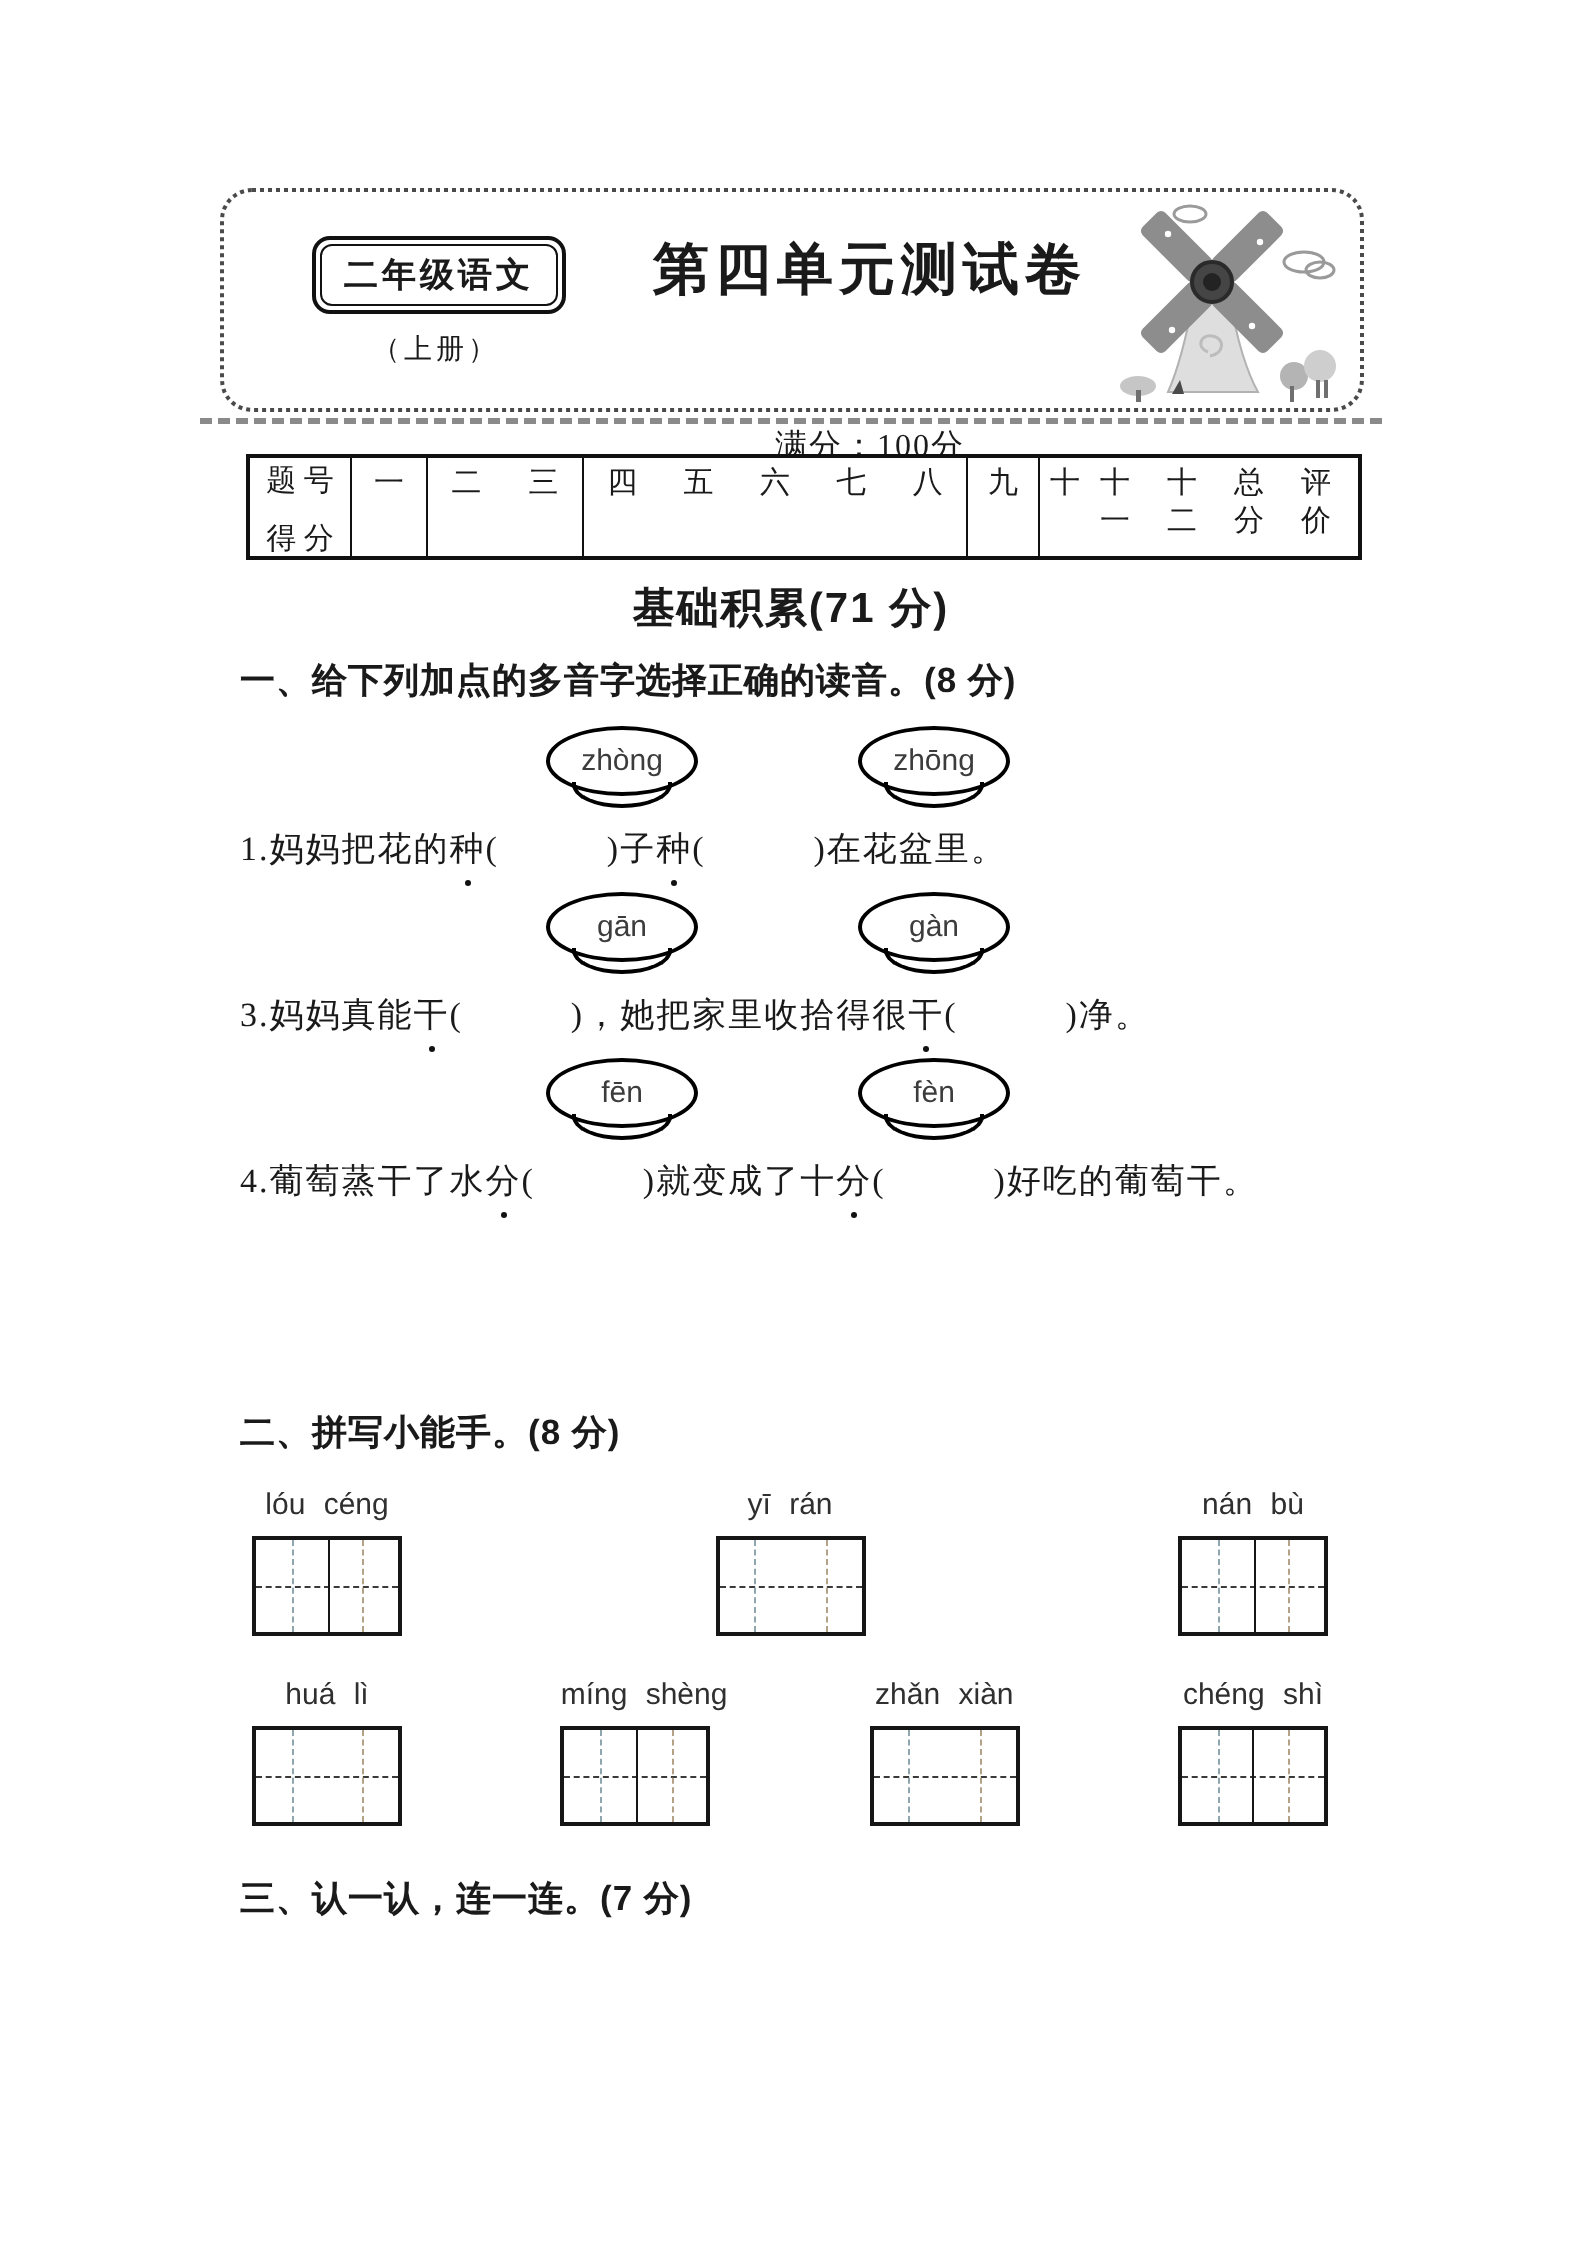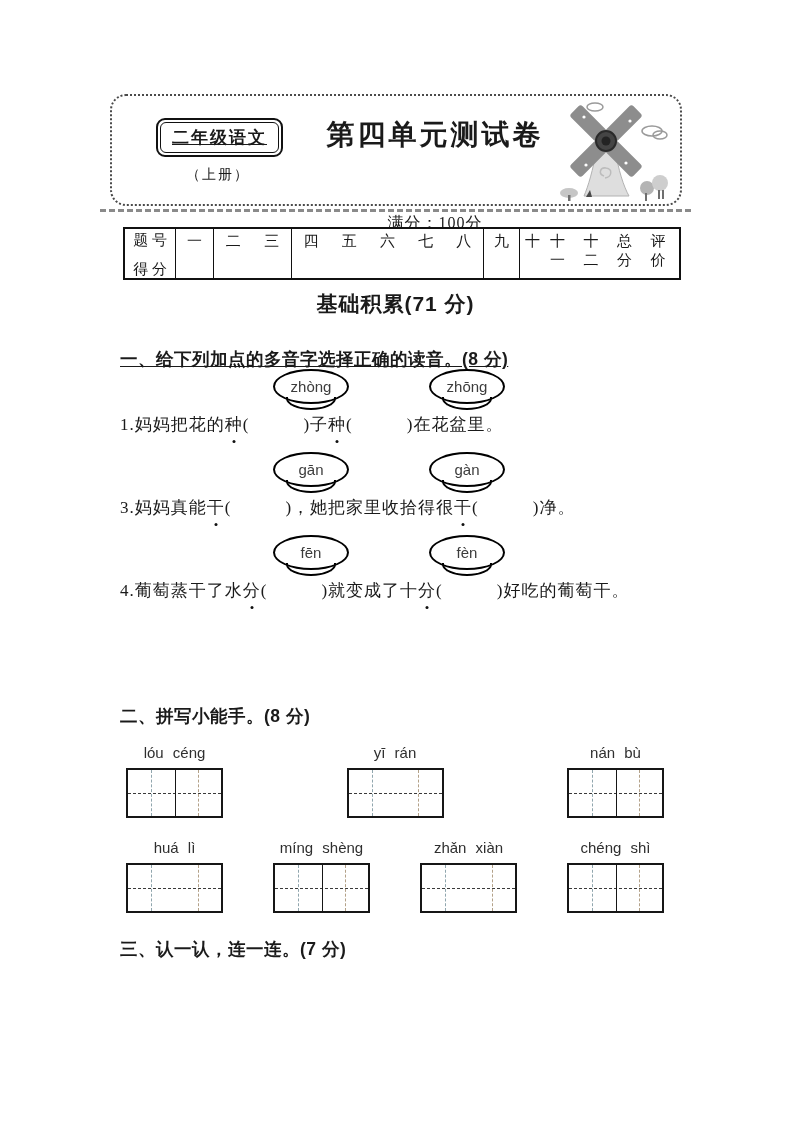--- a/index.html
+++ b/index.html
@@ -5,21 +5,21 @@
   * { margin:0; padding:0; box-sizing:border-box; }
   html,body { background:#fff; }
   body { width:793px; height:1122px; position:relative; font-family:"Liberation Serif", serif; color:#1a1a1a; }
   .page { position:absolute; inset:0; background:#fff; overflow:hidden; }
 
   
   .header-box { position:absolute; left:110px; top:94px; width:572px; height:112px;
     border:2px dotted #4a4a4a; border-radius:16px; background:#fff; }
   .grade-badge { position:absolute; left:44px; top:22px; border:2px solid #111; border-radius:9px; padding:2px; background:#fff; }
   .grade-badge-inner { border:1.5px solid #111; border-radius:6px; padding:3px 11px;
-    font-family:"Liberation Sans", sans-serif; font-weight:bold; font-size:17px; letter-spacing:2px;text-decoration:underline; }
+    font-family:"Liberation Sans", sans-serif; font-weight:bold; font-size:17px; letter-spacing:2px; }
   .volume { position:absolute; left:44px; top:70px; width:124px; text-align:center; font-size:14px; letter-spacing:2px; }
   .paper-title { position:absolute; left:178px; top:20px; width:290px; text-align:center;
     font-family:"Liberation Sans", sans-serif; font-weight:bold; font-size:28px; letter-spacing:3px; }
   .full-score { position:absolute; left:198px; top:76px; width:250px; text-align:center; font-size:16px; letter-spacing:1px;margin-top:41px; }
   .windmill { position:absolute; right:6px; top:2px; }
 
   
   .separator { position:absolute; left:100px; top:209px; width:591px; height:0; border-top:3px dashed #8a8a8a; }
 
   
@@ -29,41 +29,41 @@
     align-items:flex-start; padding:3px 5px 0 5px;gap:10px; }
   .st-corner { border-left:none; width:50px; display:flex; flex-direction:column;
     justify-content:space-between; align-items:center; padding:2px 0 3px 0; }
   .c2{width:38px;} .c3{width:78px;} .c4{width:192px;} .c5{width:36px;} .c6{flex:1;}
 
   
   .part-title { position:absolute; left:100px; top:290px; width:591px; text-align:center;
     font-family:"Liberation Sans", sans-serif; font-weight:bold; font-size:21px; letter-spacing:1px; }
   .sec-heading { position:absolute; left:120px; font-family:"Liberation Sans", sans-serif;
     font-weight:bold; font-size:17.5px; letter-spacing:0.5px; }
-  .h1{ top:347px;text-decoration:underline; } .h2{ top:704px; } .h3{ top:937px; }
+  .h1{ top:328px; } .h2{ top:704px; } .h3{ top:937px; }
 
   
   .s1-items { position:absolute; left:120px; top:363px; width:580px; }
   .q-item { height:83px; }
-  .opt-row { display:flex; padding-left:153px; gap:80px; height:47px; align-items:center; }
+  .opt-row { display:flex; padding-left:153px; gap:80px; height:47px; align-items:flex-start; }
   .plate { position:relative; display:inline-flex; align-items:center; justify-content:center;
     width:76px; height:35px; border:2px solid #000; border-radius:50%; background:#fff; z-index:1;
     font-family:"Liberation Sans", sans-serif; font-size:15px; color:#3c3c3c; }
   .plate::after { content:""; position:absolute; left:11px; right:11px; bottom:-8px; height:11px;
     border:2px solid #000; border-top:none; border-radius:0 0 55% 55% / 0 0 100% 100%; z-index:-1; }
   .q-line { font-size:17px; letter-spacing:1px; line-height:30px; white-space:pre; }
   .dotted-char { position:relative; display:inline-block; }
   .dotted-char::after { content:""; position:absolute; left:50%; transform:translateX(-50%);
     bottom:-3px; width:3px; height:3px; border-radius:50%; background:#111; }
 
   
   .grid-rows { position:absolute; left:126px; top:744px; width:538px; }
   .grid-row { display:flex; justify-content:space-between; }
   .grid-row + .grid-row { margin-top:21px; }
-  .grid-cell { width:97px; }
+  .grid-cell { width:75px; }
   .pinyin-label { height:24px; text-align:center; font-family:"Liberation Sans", sans-serif;
     font-size:15px; color:#2f2f2f; word-spacing:5px; white-space:pre; }
   .char-grid { position:relative; height:50px; border:2px solid #161616; background:#fff; }
   .char-grid i { position:absolute; display:block; }
   .char-grid .h-mid { left:0; right:0; top:50%; border-top:1.5px dashed #3a3a3a; }
   .char-grid .v-q1 { top:0; bottom:0; left:25%; border-left:1.5px dashed #90a6ae; }
   .char-grid .v-q3 { top:0; bottom:0; left:75%; border-left:1.5px dashed #b3a188; }
   .char-grid .v-mid { top:0; bottom:0; left:50%; border-left:1.5px solid #161616; }
 </style>
 </head>

